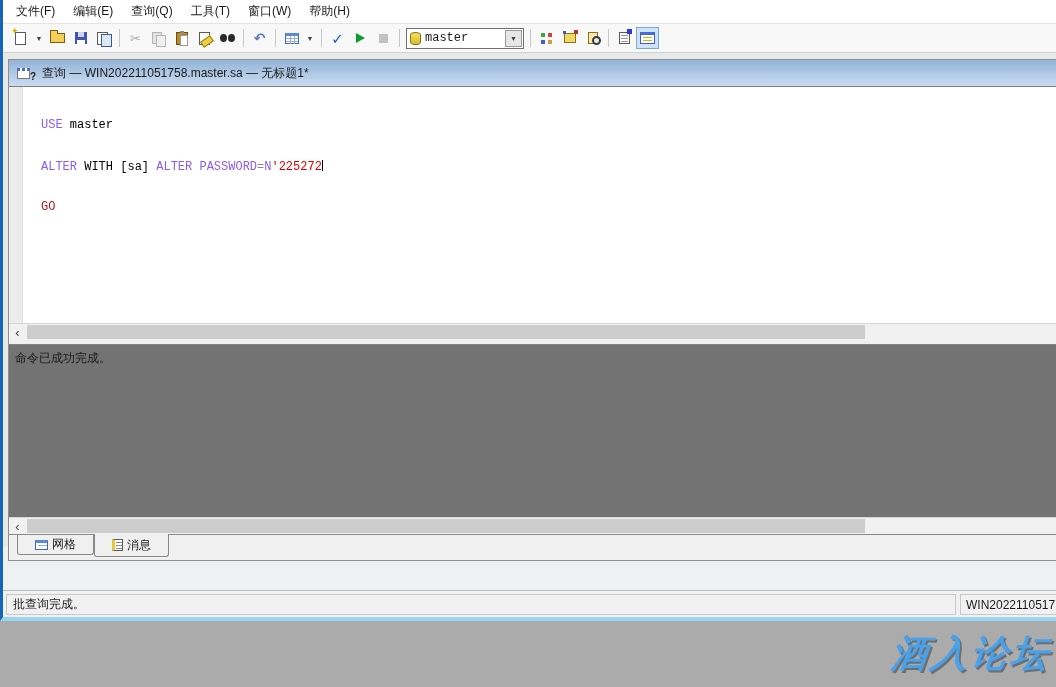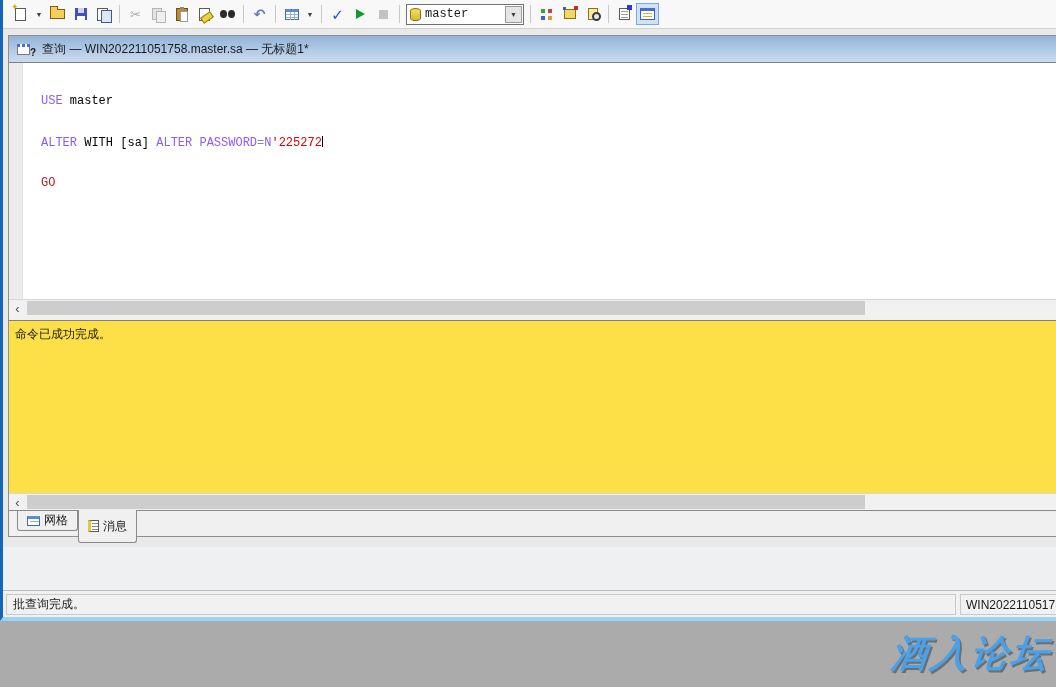--- a/index.html
+++ b/index.html
@@ -110,27 +110,27 @@
   .tok.batch { color:#b91c1c; }
   .caret { display:inline-block; width:1.5px; height:11px; background:#000; vertical-align:-1px; }
 
   .hscroll { height:17px; background:#f1f1f1; border-top:1px solid #d7d7d7; position:relative; flex:0 0 auto; }
   .hs-btn { position:absolute; left:0; top:0; width:17px; height:16px; display:flex; align-items:center;
             justify-content:center; color:#505050; font-size:13px; }
   .hs-thumb { position:absolute; left:18px; top:1px; height:14px; width:80%; background:#cdcdcd; }
 
   .splitter { height:4px; background:#f0f0f0; flex:0 0 auto; }
 
-  .resultspane { flex:1 1 auto; background:#fde047; border-top:1px solid #808080; padding:5px 0 0 6px; }
+  .resultspane { flex:1 1 auto; background:#737373; border-top:1px solid #808080; padding:5px 0 0 6px; }
 
   .tabrow { height:26px; background:#f0f0f0; border-top:1px solid #8a8a8a;
             display:flex; align-items:flex-start; padding-left:8px; flex:0 0 auto; }
-  .tab { display:flex; align-items:center; gap:4px; padding:0 9px; border:1px solid #8a8a8a; border-top:none;
+  .tab { display:flex; align-items:center; gap:4px; padding:0 17px; border:1px solid #8a8a8a; border-top:none;
          border-radius:0 0 3px 3px; background:#f0f0f0; height:20px; position:relative; }
-  .tab.active { height:33px; margin-top:-1px; z-index:2; background:#f0f0f0; box-shadow:0 0 0 1px #f0f0f0 inset; }
+  .tab.active { height:23px; margin-top:-1px; z-index:2; background:#f0f0f0; box-shadow:0 0 0 1px #f0f0f0 inset; }
   .ic-gridtab { width:13px; height:10px; background:#fff; border:1px solid #3a6ab8; border-top:3px solid #5a8ad8; }
   .ic-gridtab::before { content:""; position:absolute; left:2px; top:2px; width:9px; height:1px; background:#9ab0d0; }
   .ic-msg { width:11px; height:12px; background:#fff; border:1px solid #5a5a5a; border-left:3px solid #e8c83a; }
   .ic-msg::before { content:""; position:absolute; left:1px; top:2px; width:6px; height:1px; background:#8a8a8a;
                     box-shadow:0 3px 0 #8a8a8a, 0 6px 0 #8a8a8a; }
 
   .statusbar { height:27px; background:#f1f1f1; border-top:1px solid #bcbcbc; position:relative;
                flex:0 0 auto; overflow:hidden;margin-top:43px; }
   .sb-left { position:absolute; left:3px; top:3px; width:950px; height:21px; border:1px solid #c9c9c9;
              display:flex; align-items:center; padding-left:6px; }
@@ -142,20 +142,28 @@
   .watermark { position:absolute; right:5px; top:8px; font-size:37px; font-weight:bold; font-style:italic;
                letter-spacing:3px; color:#4aa1ea; transform:skewX(-6deg);
                text-shadow:2px 2px 0 #6e6e6e; white-space:nowrap; }
 </style>
 </head>
 <body>
 
 <div id="app">
 
 
+  <div class="menubar">
+    <span class="menu-item">文件(F)</span>
+    <span class="menu-item">编辑(E)</span>
+    <span class="menu-item">查询(Q)</span>
+    <span class="menu-item">工具(T)</span>
+    <span class="menu-item">窗口(W)</span>
+    <span class="menu-item">帮助(H)</span>
+  </div>
 
   <div class="toolbar">
     <div class="tbtn">
         <span class="ic ic-newdoc"></span>
       </div>
     <div class="tbtn narrow">
         <span class="caret-glyph">▼</span>
       </div>
     <div class="tbtn">
         <span class="ic ic-folder"></span>

